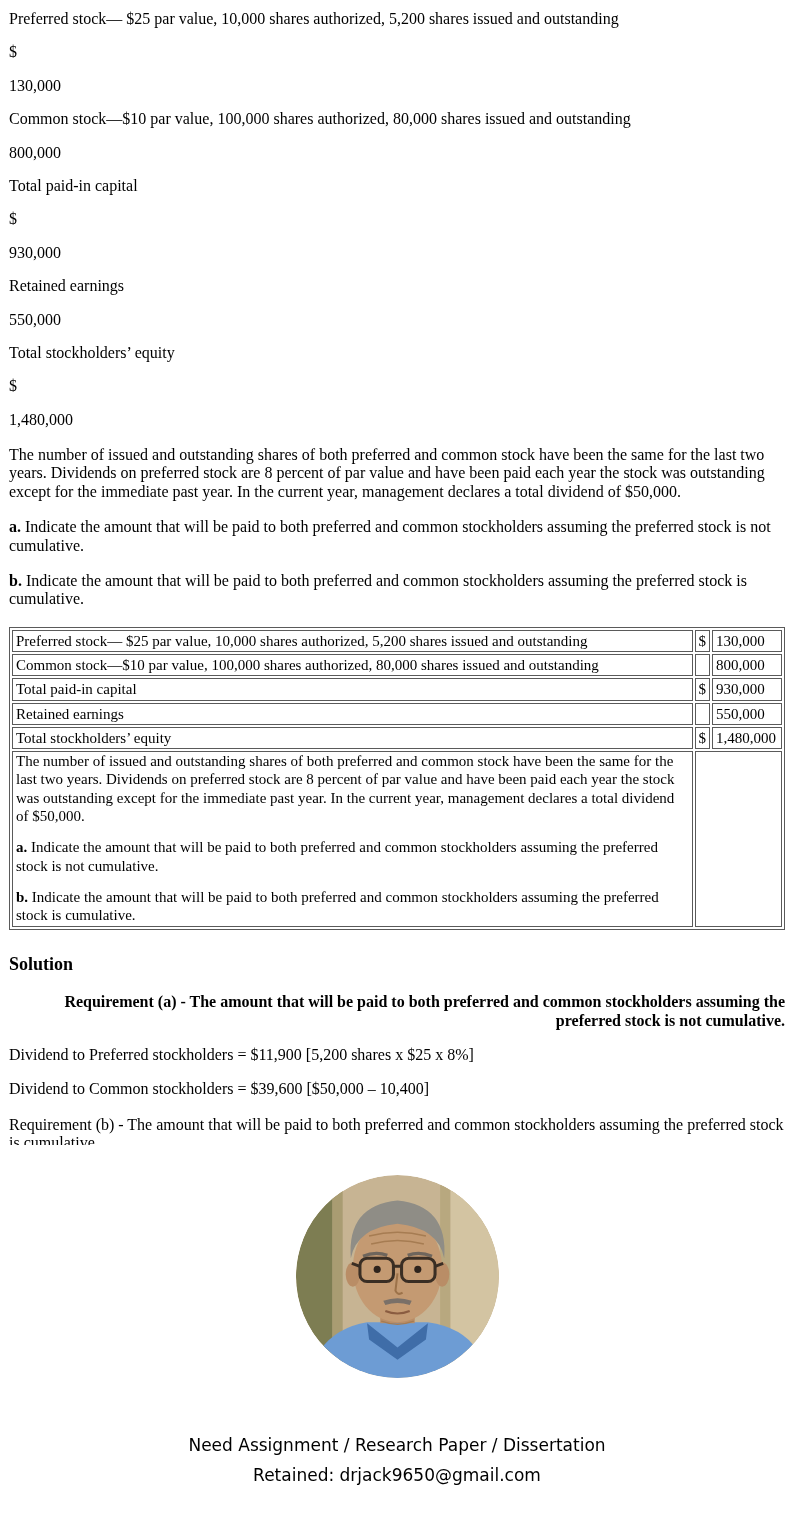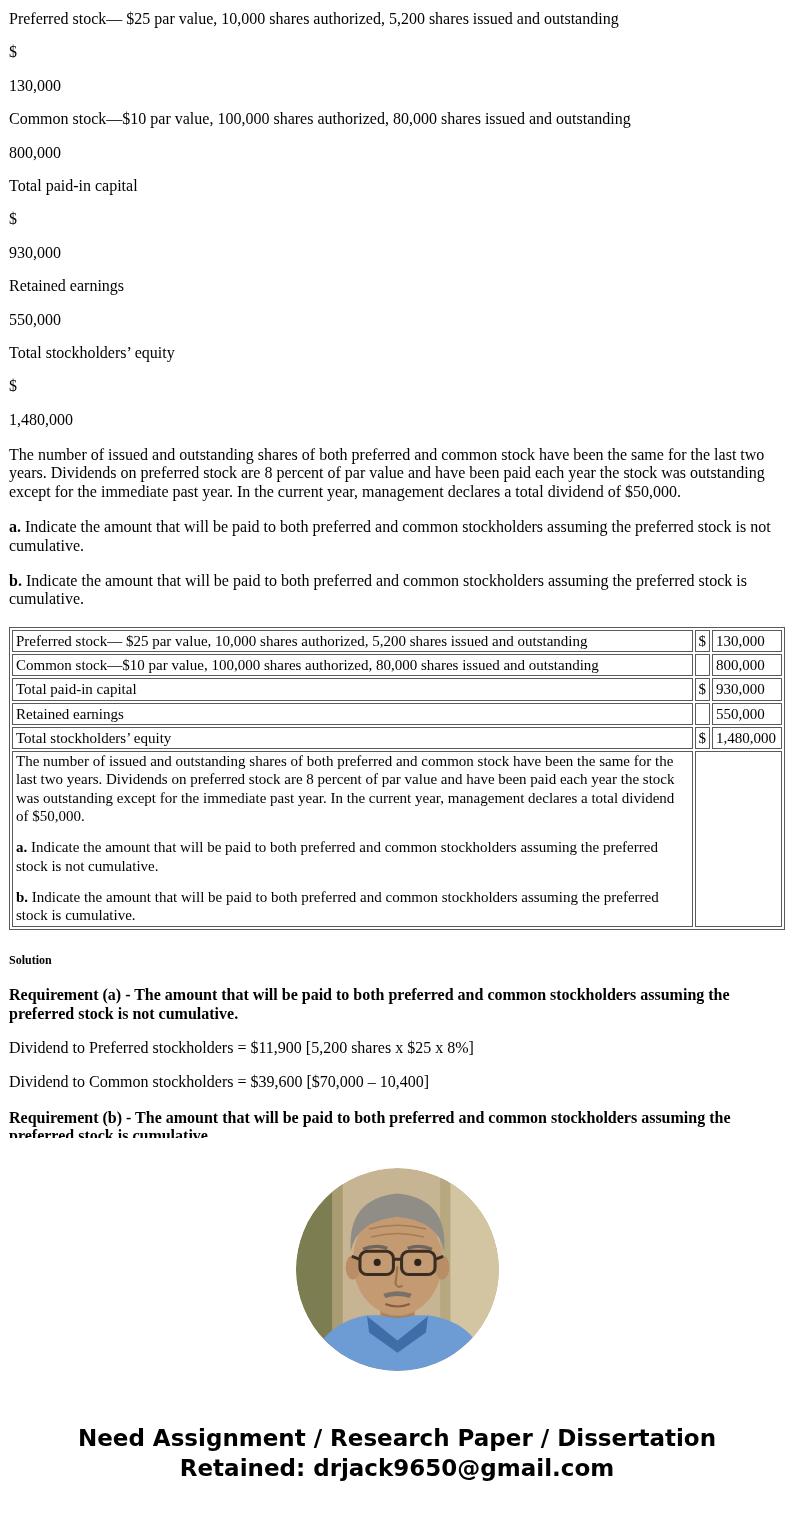--- a/index.html
+++ b/index.html
@@ -38,42 +38,42 @@
     line-height: 1.35;
   }
   td.lbl { }
   td.cur { width: 15px; }
   td.val { width: 70px; }
   td.note-cell p { margin: 0 0 13px 0; line-height: 1.22; }
   td.note-cell p:last-child { margin-bottom: 2px; }
   td.note-empty { }
 
   
-  .heading { font-weight: bold; font-size: 12px; margin: 24px 0 18px 0; font-family: Liberation Serif, serif; }
-  .bold { font-weight: bold; }
+  .heading { font-weight: bold; font-size: 18px; margin: 24px 0 18px 0; font-family: Liberation Serif, serif; }
+  .bold { font-weight: bold; text-align: right; }
   .clip { height: 29px; overflow: hidden; margin-top: 17px; }
-  .clip p { margin: 0; font-weight: bold; line-height: 1.15; }
+  .clip p { margin: 0; font-weight: normal; line-height: 1.15; }
 
   
   .photo-wrap { display: flex; justify-content: center; margin-top: 30px; }
   .photo {
     width: 203px; height: 203px;
     border-radius: 50%;
     overflow: hidden;
     flex: 0 0 auto;
   }
   .photo svg { display: block; }
 
   
   .footer {
     margin-top: 52px;
     text-align: center;
     font-family: "DejaVu Sans", sans-serif;
-    font-weight: bold;
-    font-size: 23px;
+    font-weight: normal;
+    font-size: 17px;
     line-height: 30px;
     color: #000000;
   }
 </style>
 </head>
 <body>
 
 <main>
 
   <section class="stmt">
@@ -133,21 +133,21 @@
         </td>
         <td class="note-empty" colspan="2"></td>
       </tr>
     </tbody>
   </table>
 
   <section>
     <p class="heading">Solution</p>
     <p class="bold">Requirement (a) - The amount that will be paid to both preferred and common stockholders assuming the preferred stock is not cumulative.</p>
     <p>Dividend to Preferred stockholders = $11,900 [5,200 shares x $25 x 8%]</p>
-    <p>Dividend to Common stockholders = $39,600 [$70,000 – 10,400]</p>
+    <p>Dividend to Common stockholders = $39,600 [$50,000 – 10,400]</p>
     <div class="clip">
       <p>Requirement (b) - The amount that will be paid to both preferred and common stockholders assuming the preferred stock is cumulative.</p>
     </div>
   </section>
 
   <div class="photo-wrap">
     <div class="photo">
       <svg viewBox="0 0 200 200" width="203" height="203" xmlns="http://www.w3.org/2000/svg">
         <defs>
             <clipPath id="circ">

